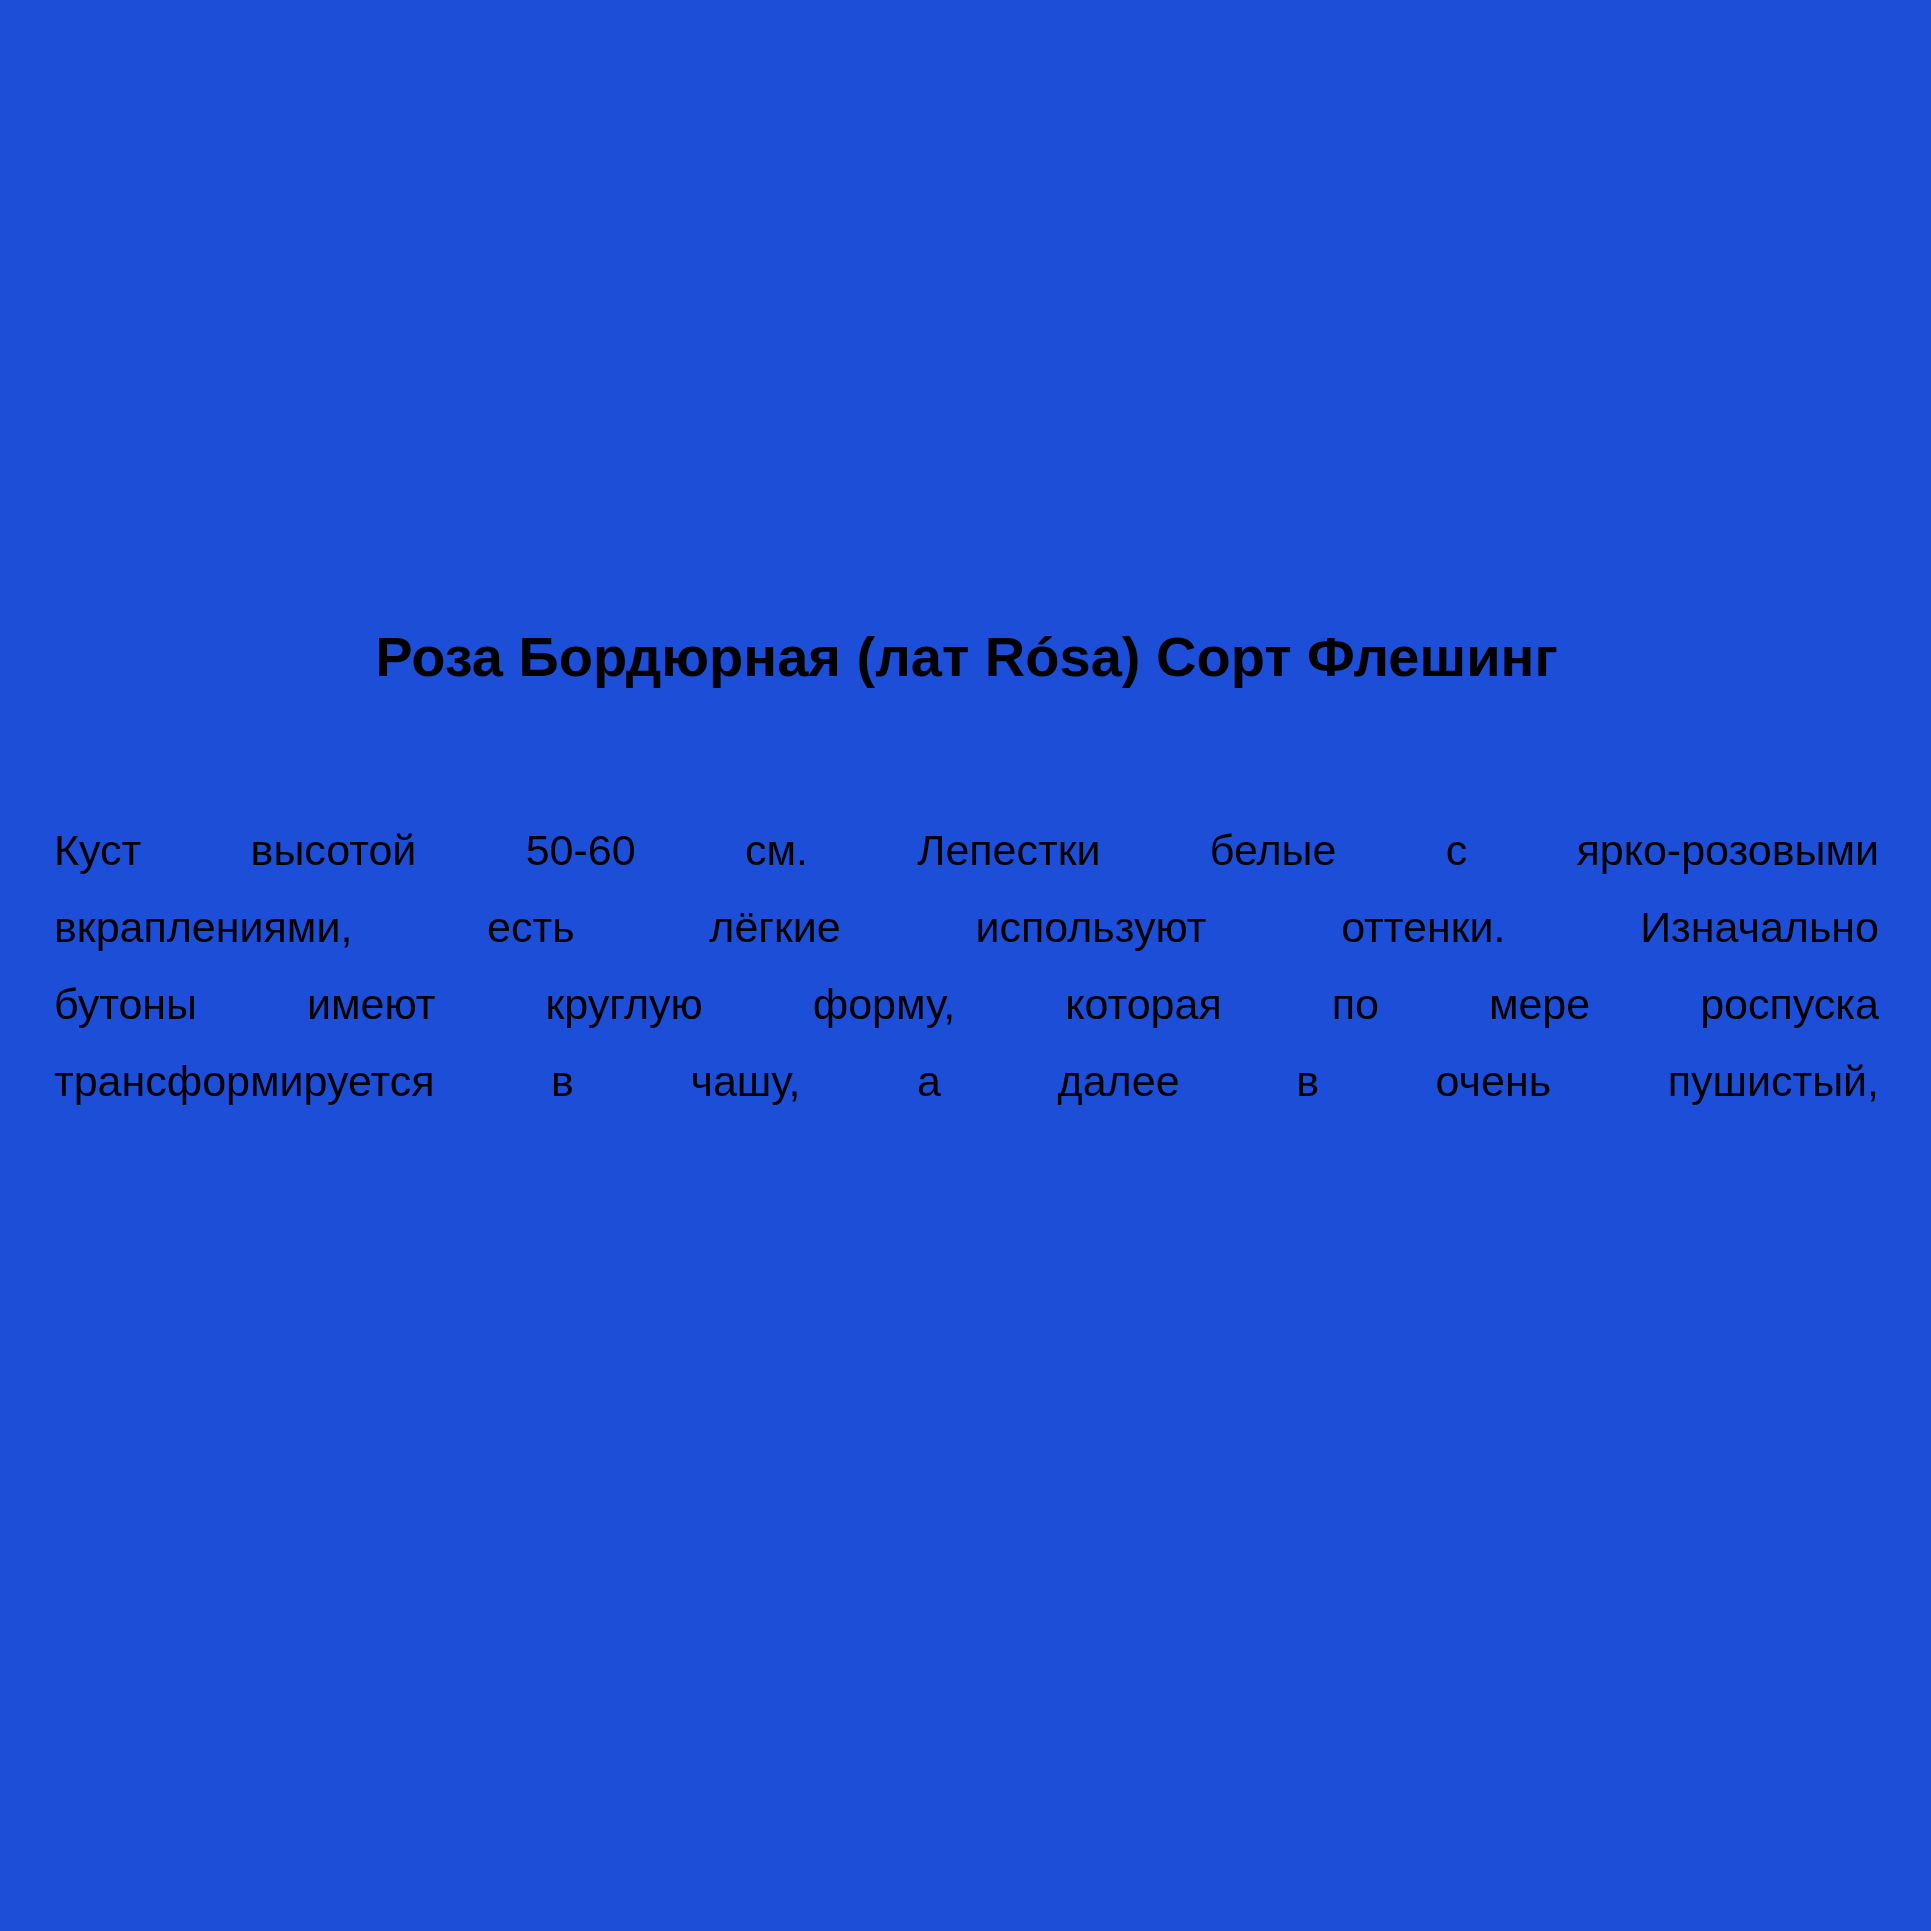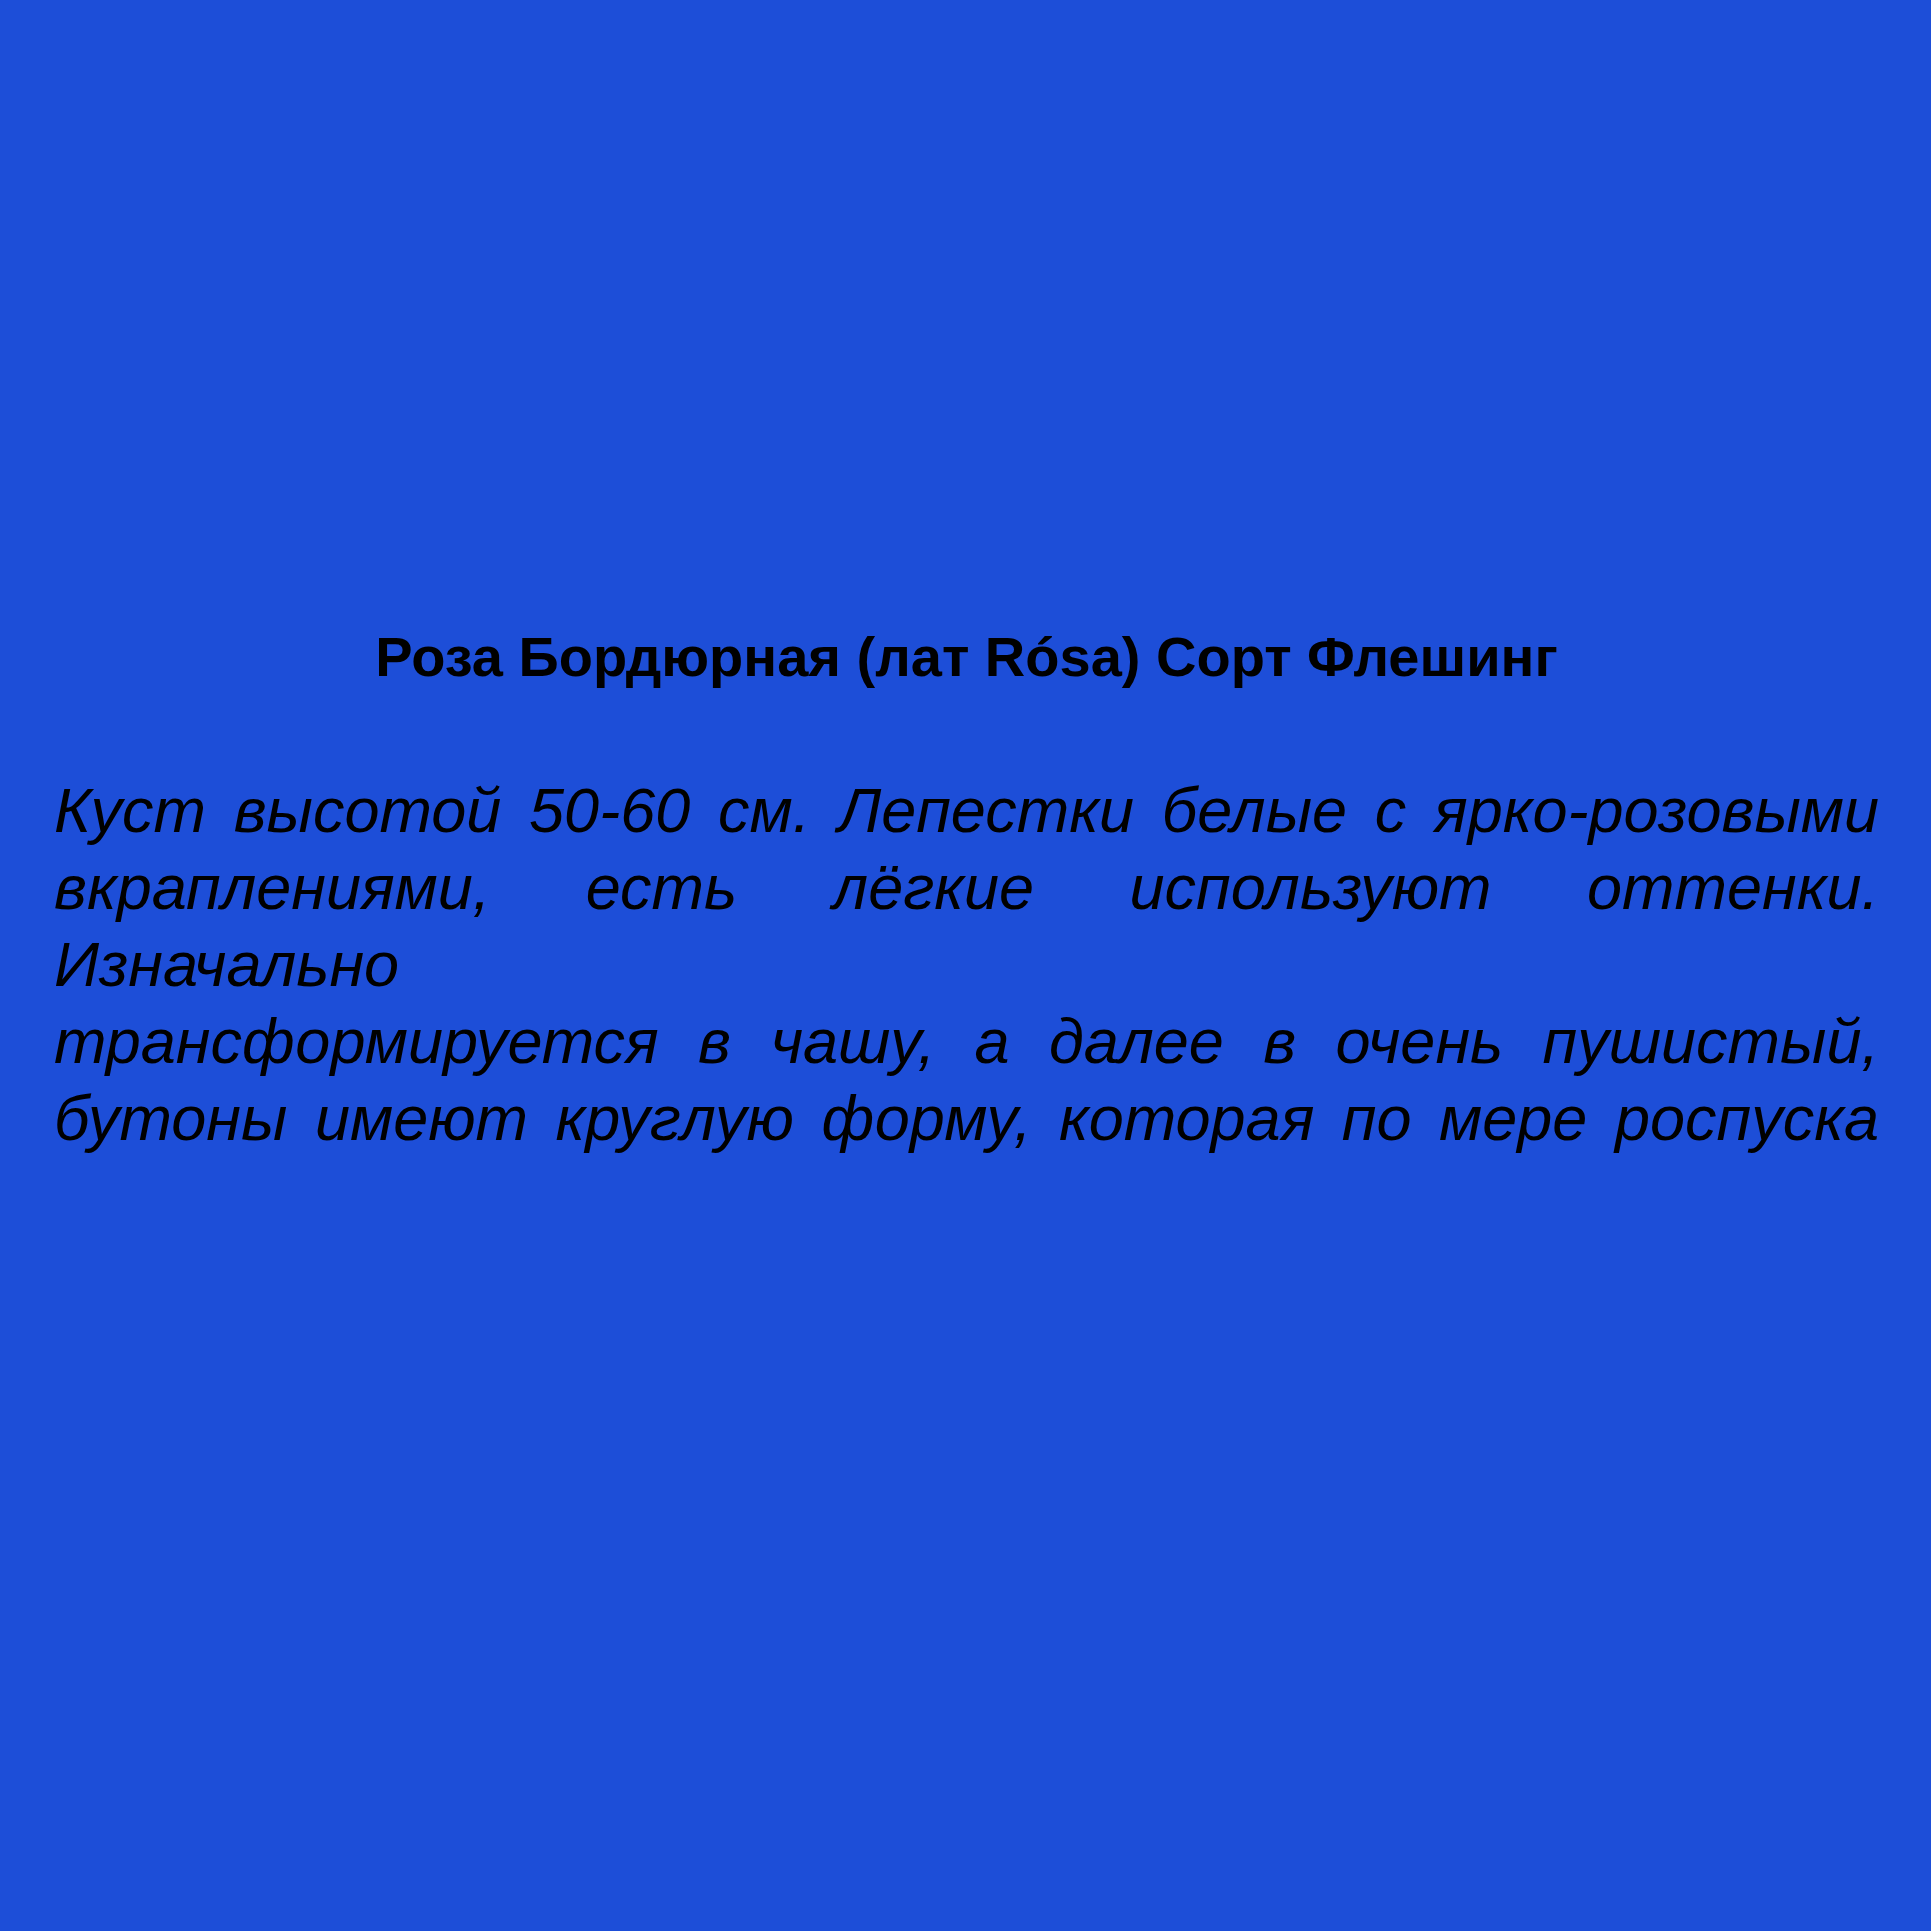--- a/index.html
+++ b/index.html
@@ -24,24 +24,23 @@
     font-size: 56px;
     font-weight: 700;
     line-height: 77px;
     text-align: center;
     white-space: nowrap;
   }
   .paragraph {
     position: absolute;
     left: 54px;
     width: 1825px;
-    top: 772px;
-    font-size: 63px;
+    top: 812px;
+    font-size: 43px;
     line-height: 77px;
-    font-style: italic;
   }
   .text-line {
     width: 100%;
   }
   .text-line.justified {
     text-align: justify;
     text-align-last: justify;
   }
   .text-line.last-line {
     text-align: left;
@@ -50,18 +49,18 @@
 </head>
 <body>
 
 <div class="page">
 
   <div class="doc-title">Роза Бордюрная (лат Rósa) Сорт Флешинг</div>
 
   <div class="paragraph">
     <div class="text-line justified">Куст высотой 50-60 см. Лепестки белые с ярко-розовыми</div>
     <div class="text-line justified">вкраплениями, есть лёгкие используют оттенки. Изначально</div>
+    <div class="text-line justified">бутоны имеют круглую форму, которая по мере роспуска</div>
     <div class="text-line justified">трансформируется в чашу, а далее в очень пушистый,</div>
-    <div class="text-line justified">бутоны имеют круглую форму, которая по мере роспуска</div>
   </div>
 
 </div>
 
 
 </body></html>

